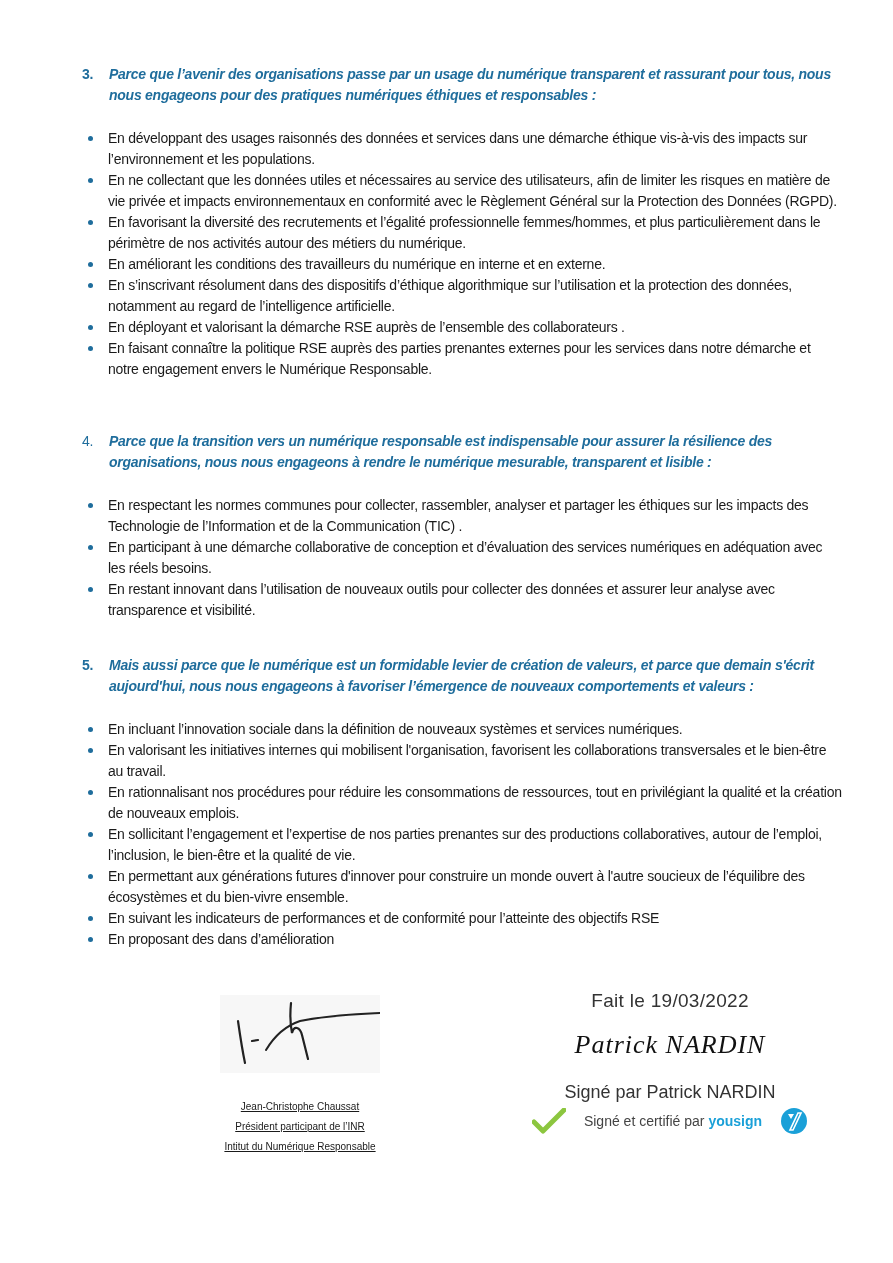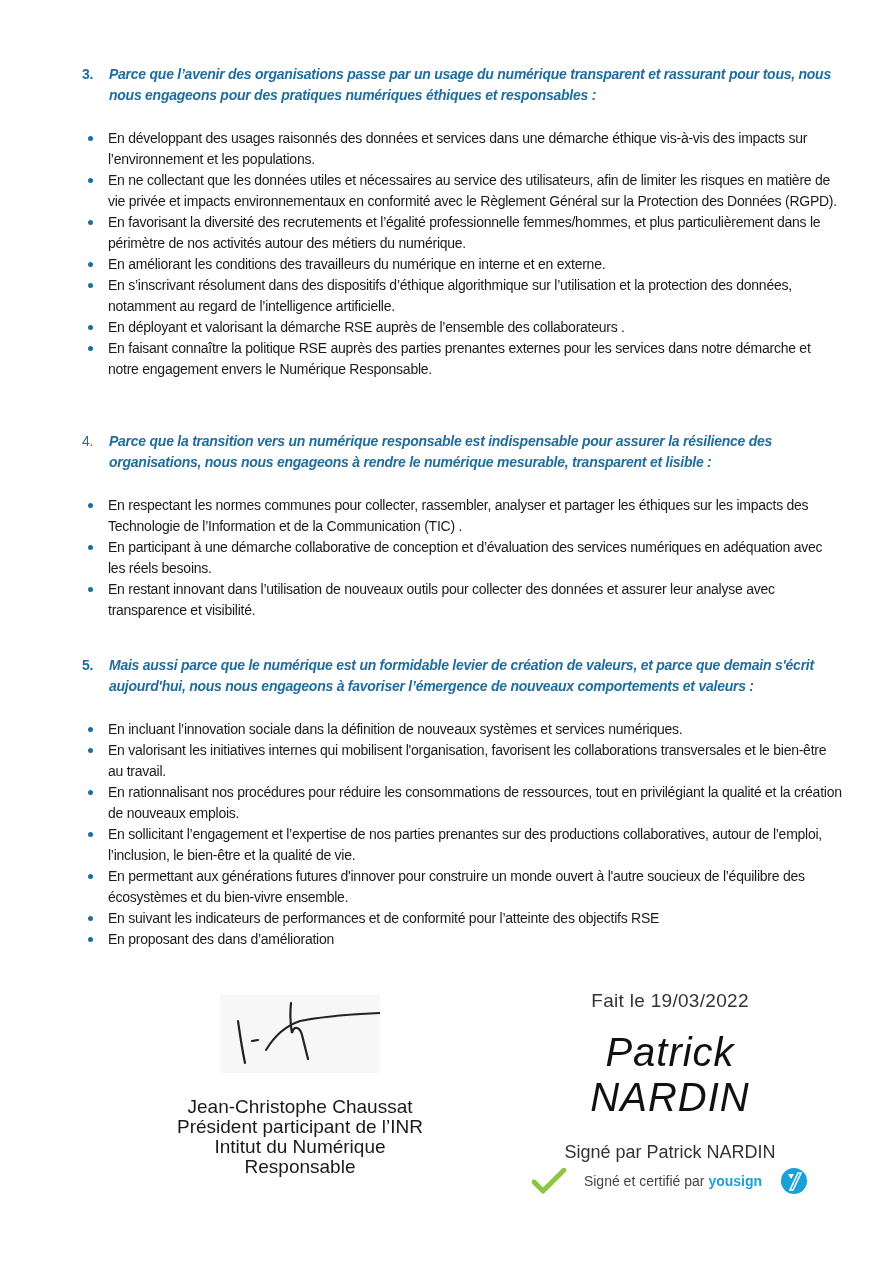--- a/index.html
+++ b/index.html
@@ -9,24 +9,24 @@
   .section { position: absolute; left: 82px; width: 760px; }
   .heading { display: flex; font-weight: bold; color: #1f6d9c; font-size: 14px; line-height: 21px; letter-spacing: -0.25px; }
   .heading .num { width: 27px; flex: none; }
   .heading .num.light { font-weight: normal; }
   .heading .txt { flex: 1; font-style: italic; }
   ul.bullets { list-style: none; margin: 0; padding: 0; margin-top: 22px; }
   ul.bullets li { position: relative; padding-left: 26px; font-size: 14px; line-height: 21px; letter-spacing: -0.25px; color: #1a1a1a; }
   ul.bullets li .dot { position: absolute; left: 6px; top: 8px; width: 5px; height: 5px; border-radius: 50%; background: #1f6d9c; }
   .sig-left { position: absolute; left: 170px; top: 995px; width: 260px; text-align: center; }
   .sig-img { width: 160px; height: 78px; margin: 0 auto; background: #f7f7f7; }
-  .sig-caption { margin-top: 24px; font-size: 19px; line-height: 20px; color: #1a1a1a; }
+  .sig-caption { margin-top: 24px; font-size: 10px; line-height: 20px; color: #1a1a1a; text-decoration: underline; }
   .sig-right { position: absolute; left: 510px; top: 990px; width: 300px; text-align: center; }
   .fait { font-size: 19px; color: #333; letter-spacing: 0.3px; margin-left: 20px; }
-  .cursive { font-family: Liberation Sans, sans-serif; font-style: italic; font-size: 40px; margin-top: 18px; color: #111; letter-spacing: 1px; margin-left: 20px; }
+  .cursive { font-family: Liberation Serif, serif; font-style: italic; font-size: 26px; margin-top: 18px; color: #111; letter-spacing: 1px; margin-left: 20px; }
   .signe-par { font-size: 18px; color: #333; margin-top: 22px; margin-left: 20px; }
   .certif { display: flex; align-items: center; justify-content: center; margin-top: 4px; gap: 18px; margin-left: 20px; }
   .certif .txt { font-size: 14px; color: #444; }
   .certif .brand { font-weight: bold; color: #1aa0d8; }
 </style>
 </head>
 <body>
 
 <div class="page">
 

